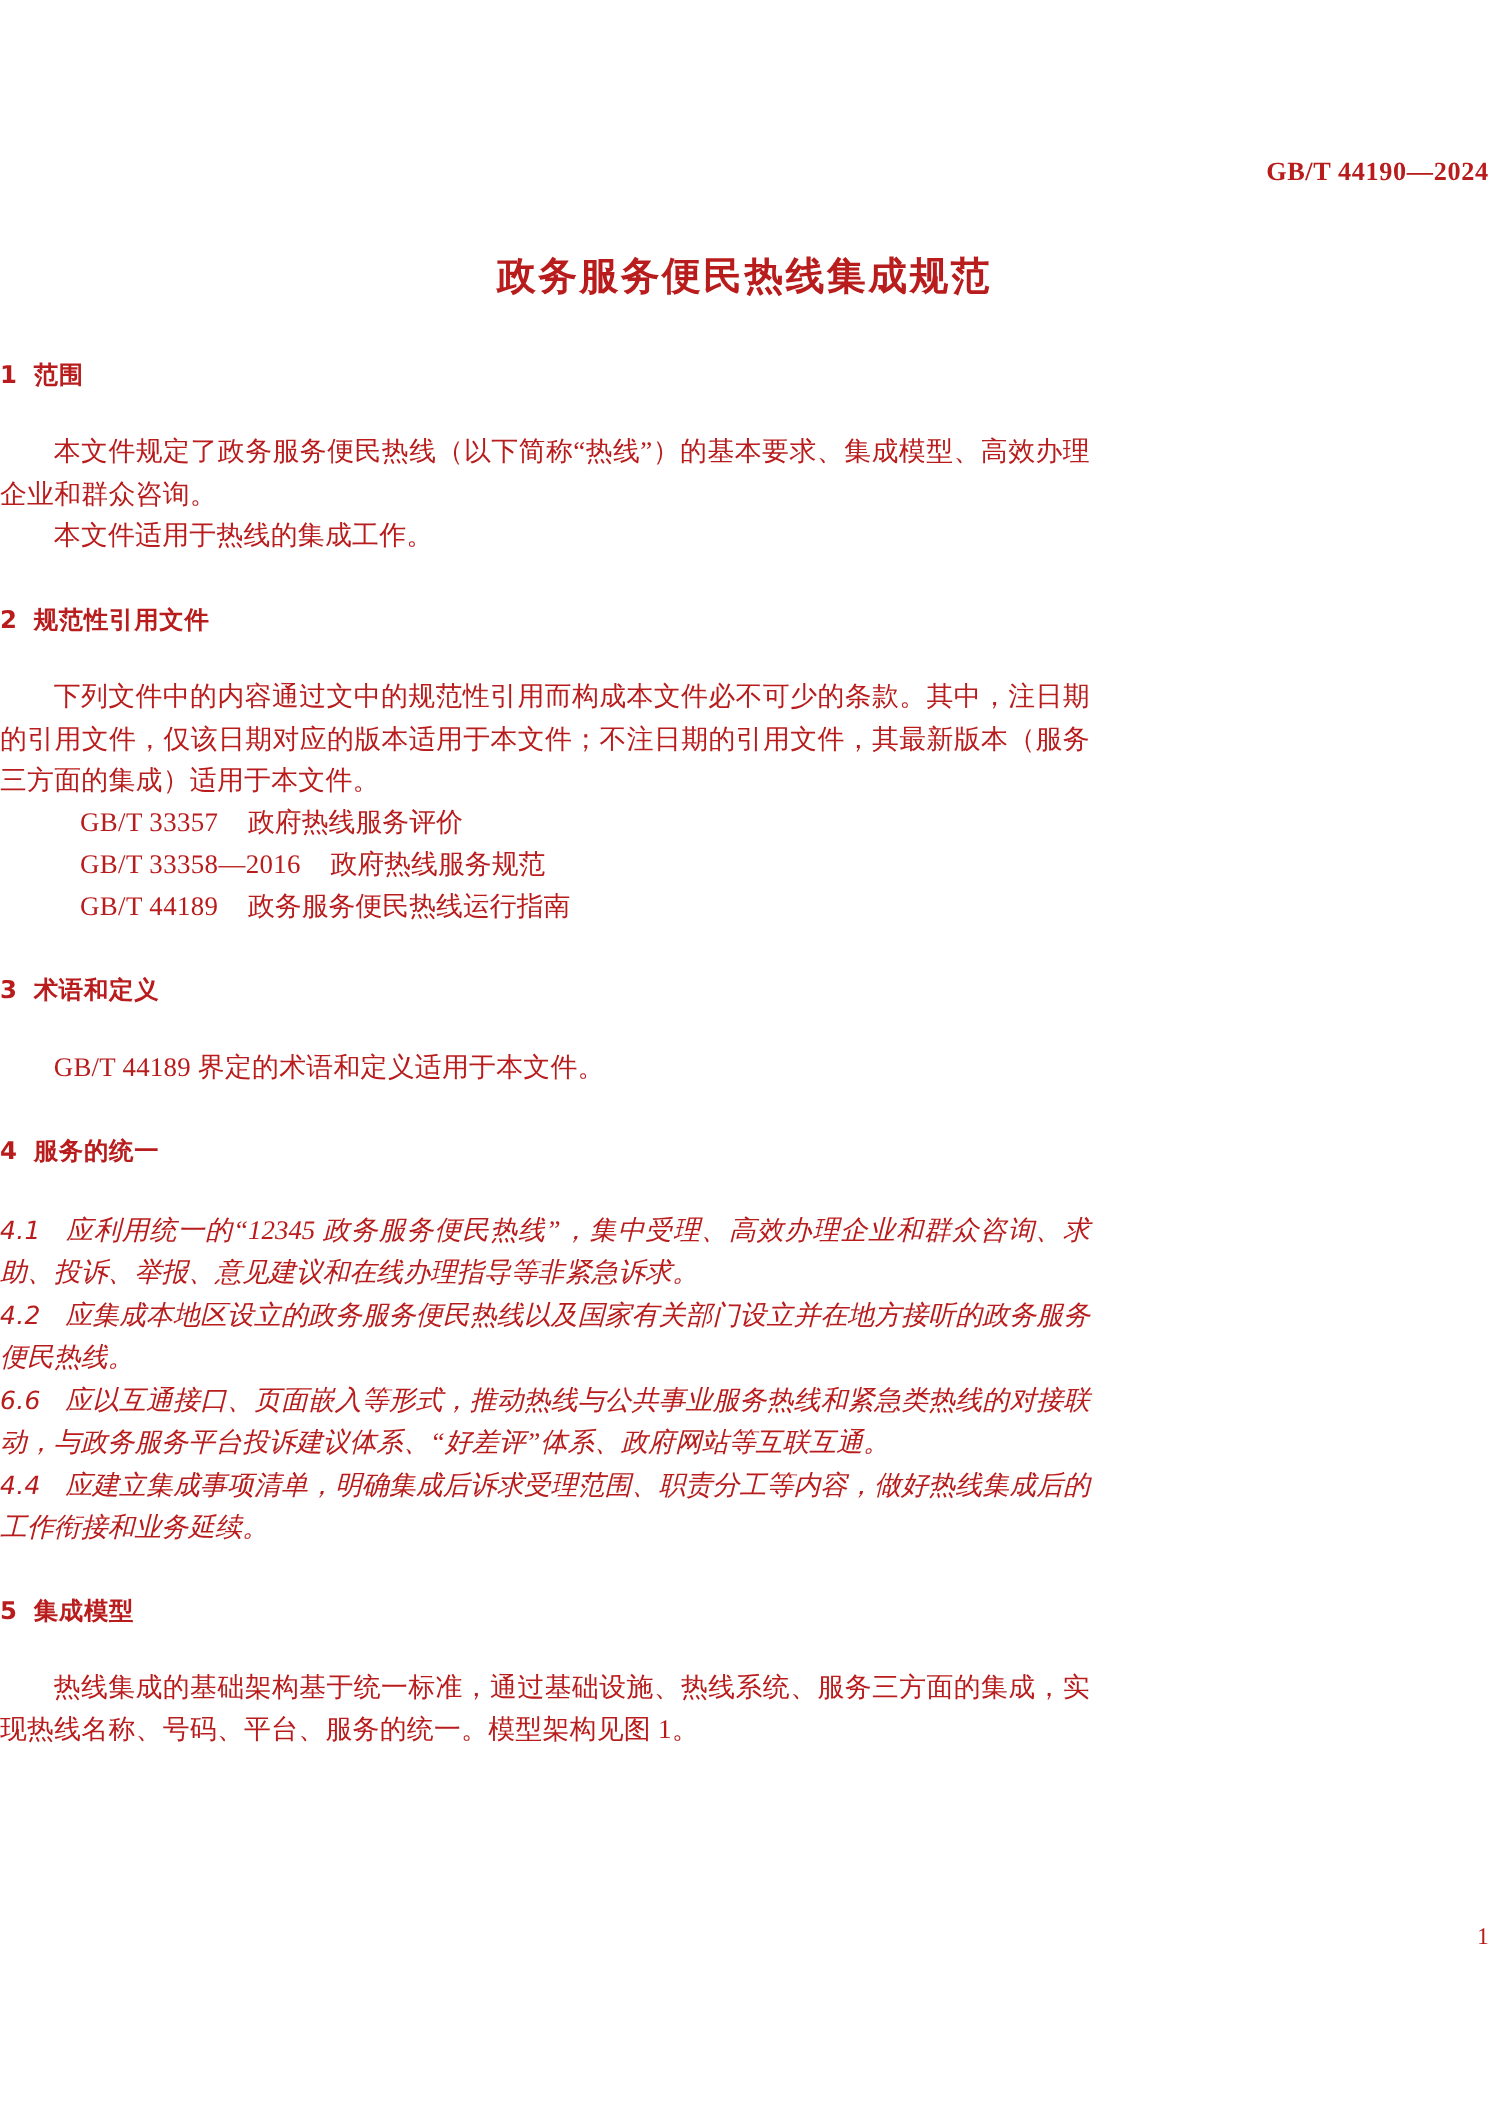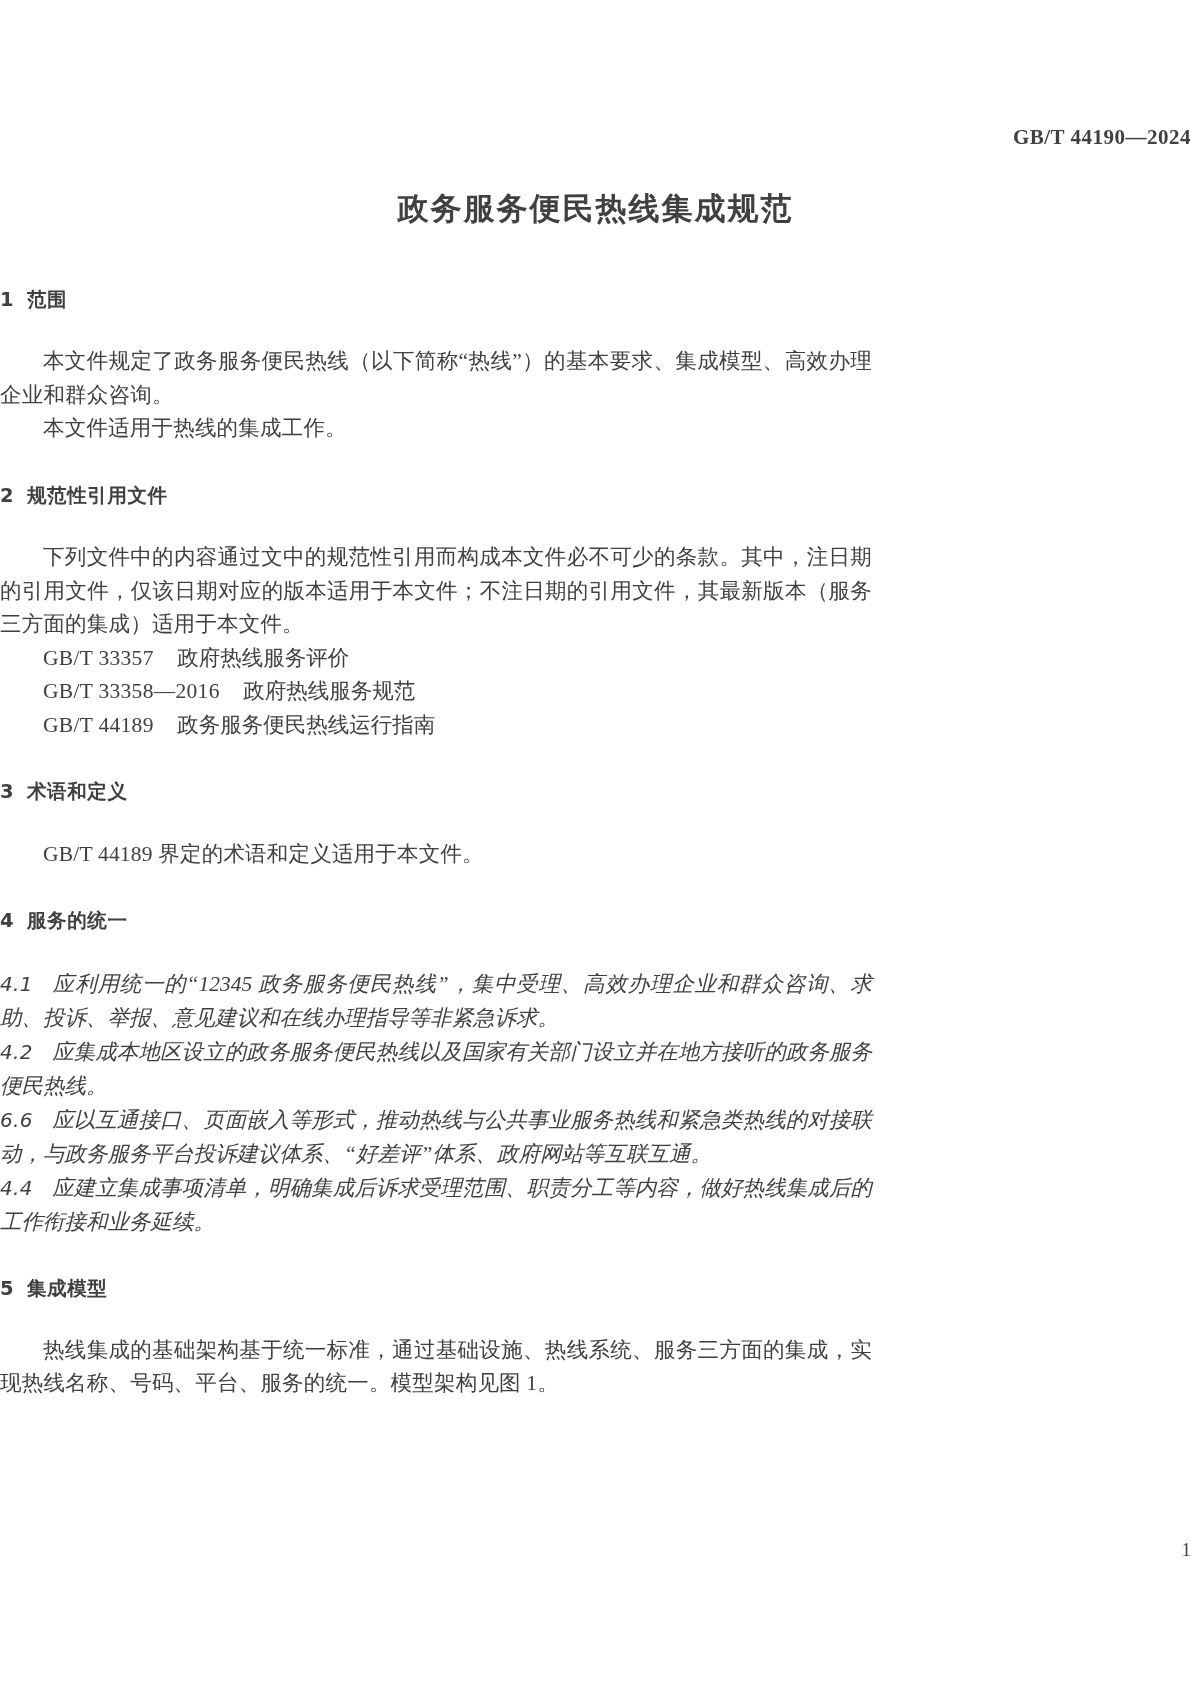--- a/index.html
+++ b/index.html
@@ -10,39 +10,39 @@
   .page {
     position: relative;
     width: 1191px;
     height: 1684px;
     background: #ffffff;
     margin: 0 auto;
     box-sizing: border-box;
     padding: 0;
     overflow: hidden;
     font-family: "Liberation Serif", "DejaVu Serif", serif;
-    color: #404040;
+    color: #b91c1c;
   }
   
   .doc-header {
     position: absolute;
     right: 0;
     top: 125px;
     width: 100%;
     text-align: right;
     font-family: "Liberation Serif", "DejaVu Serif", serif;
     font-weight: bold;
     font-size: 21px;
     letter-spacing: 0.5px;
     white-space: nowrap;
   }
   
   .doc-title {
     position: absolute;
-    top: 188px;
+    top: 200px;
     left: 0;
     width: 100%;
     text-align: center;
     font-family: "DejaVu Sans", "Liberation Sans", sans-serif;
     font-weight: bold;
     font-size: 31px;
     letter-spacing: 2px;
   }
   
   .body-flow {
@@ -85,20 +85,21 @@
   p.ref {
     margin: 0;
     font-size: 21.5px;
     line-height: 33.5px;
     text-indent: 2em;
     font-family: "Liberation Serif", "DejaVu Serif", serif;
   }
   p.ref .code {
     font-family: "Liberation Serif", "DejaVu Serif", serif;
     letter-spacing: 0.3px;
+    margin-left: 21px;
   }
   p.ref .gap {
     display: inline-block;
     width: 1.1em;
   }
   p.clause {
     margin: 0;
     font-size: 21.5px;
     line-height: 34px;
     text-align: justify;

